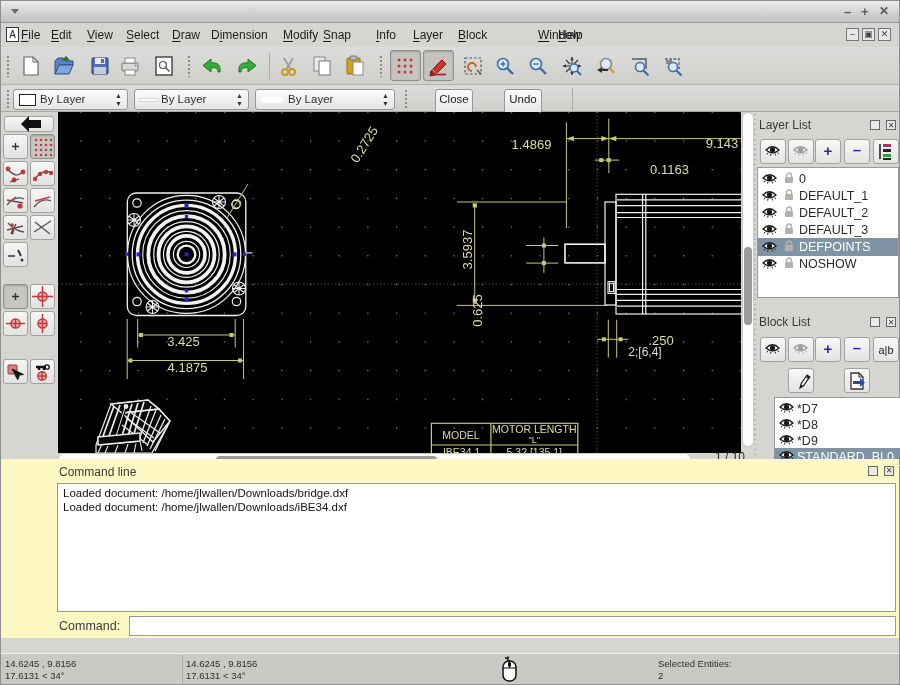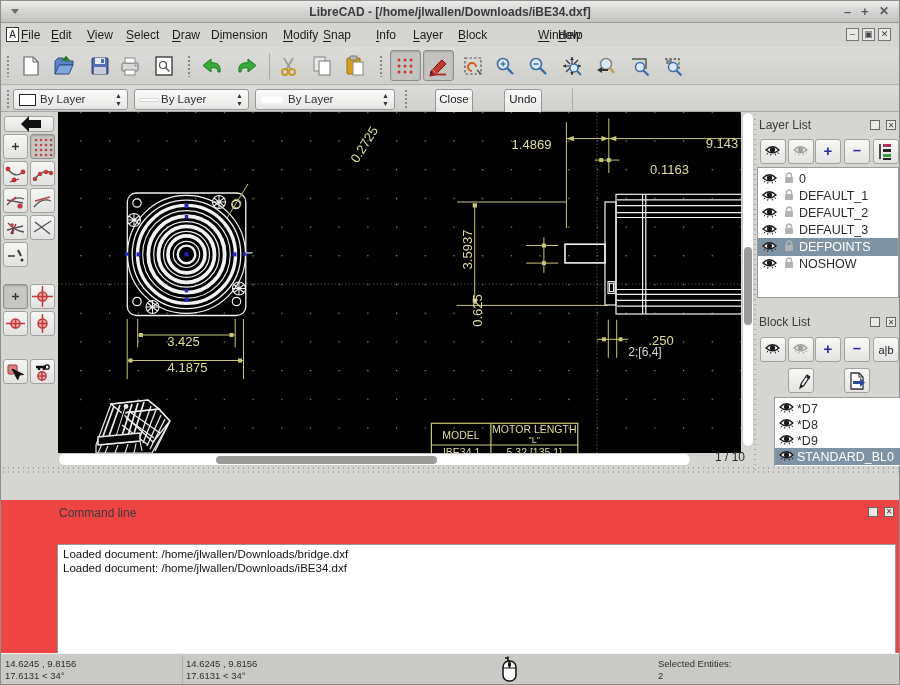--- a/index.html
+++ b/index.html
@@ -54,36 +54,35 @@
   #rightdock { position:absolute; left:753px; top:111px; width:145px; height:361px; background:#d5d5d2; }
   .docktitle { font-size:12px; color:#3a3a3a; }
   .dockbtn { position:absolute; width:26px; height:25px; border:1px solid #a2a2a0; border-radius:3px;
     background:linear-gradient(#f8f8f7,#e3e3e1); }
   .listbox { position:absolute; background:#fff; border:1px solid #9a9a98; }
   .lrow { position:absolute; left:0; width:100%; height:18px; font-size:12.5px; color:#2a2a2a; }
   .lrow.sel { background:#7e93a4; color:#fff; }
   
   #splitter { position:absolute; left:0; top:465px; width:898px; height:8px;
     background-image:radial-gradient(circle, #a8a8a6 0.8px, transparent 1px); background-size:5px 4px; background-color:#d5d5d2;}
-  #cmddock { position:absolute; left:0; top:499px; width:898px; height:179px; background:#ef4444; }
+  #cmddock { position:absolute; left:0; top:458px; width:898px; height:179px; background:#fef9c3; }
   #cmdhist { position:absolute; left:56px; top:24px; width:839px; height:129px; background:#fff;
-    border:1px solid #98989b; font-size:11.5px; color:#111; padding:3px 0 0 5px; line-height:13.5px;margin-top:20px; }
+    border:1px solid #98989b; font-size:11.5px; color:#111; padding:3px 0 0 5px; line-height:13.5px; }
   #cmdinput { position:absolute; left:128px; top:157px; width:767px; height:20px; background:#fff; border:1px solid #98989b; }
   
   #statusbar { position:absolute; left:0; top:652px; width:898px; height:31px;
     background:#c9c9c6; border-top:1px solid #f2f2f0; }
   .stxt { position:absolute; font-size:9.5px; color:#2e2e2e; line-height:12px; white-space:pre; }
 </style>
 </head>
 <body>
 <div id="win">
 
   <div id="titlebar">
     <div class="abs" style="left:10px; top:8px; width:0; height:0; border-left:4px solid transparent; border-right:4px solid transparent; border-top:5px solid #6a6a68;"></div>
-    <div id="titletxt">LibreCAD - [/home/jlwallen/Downloads/iBE34.dxf]</div>
     <div class="wbtn" style="left:843px;">–</div>
     <div class="wbtn" style="left:860px;">+</div>
     <div class="wbtn" style="left:878px; font-size:12px;">✕</div>
   </div>
 
   <div id="menubar">
     <div class="abs" style="left:5px; top:4px; width:13px; height:15px; border:1px solid #333; background:#fff; font-size:10px; text-align:center; line-height:14px; color:#222;">A</div>
     <div class="menu" style="left:20px;"><u>F</u>ile</div>
     <div class="menu" style="left:50px;"><u>E</u>dit</div>
     <div class="menu" style="left:86px;"><u>V</u>iew</div>

